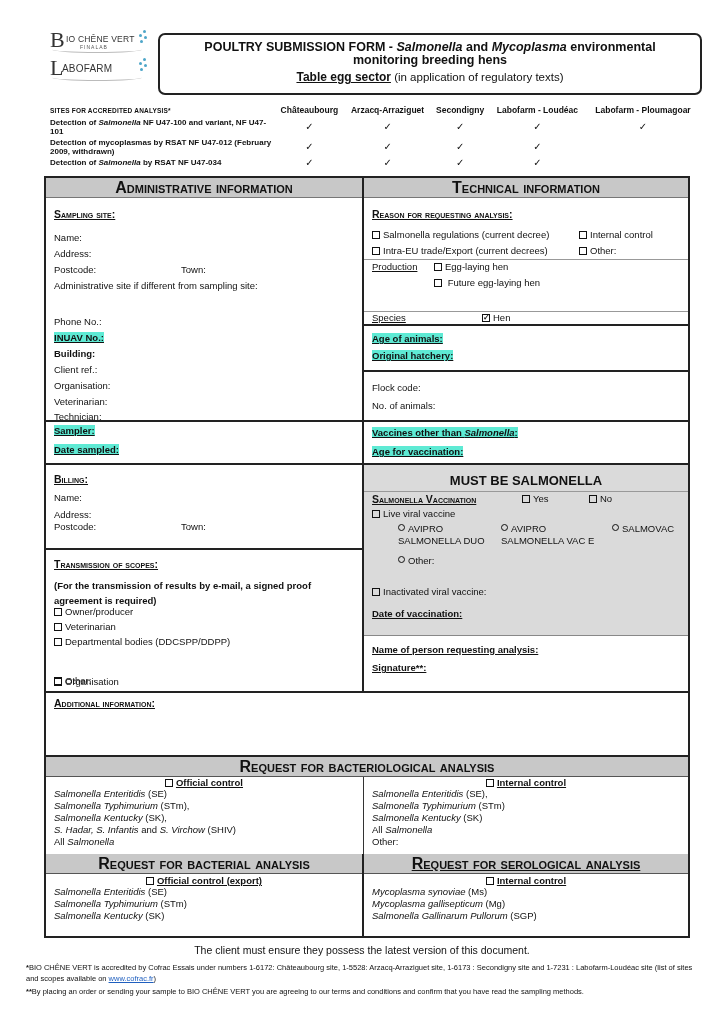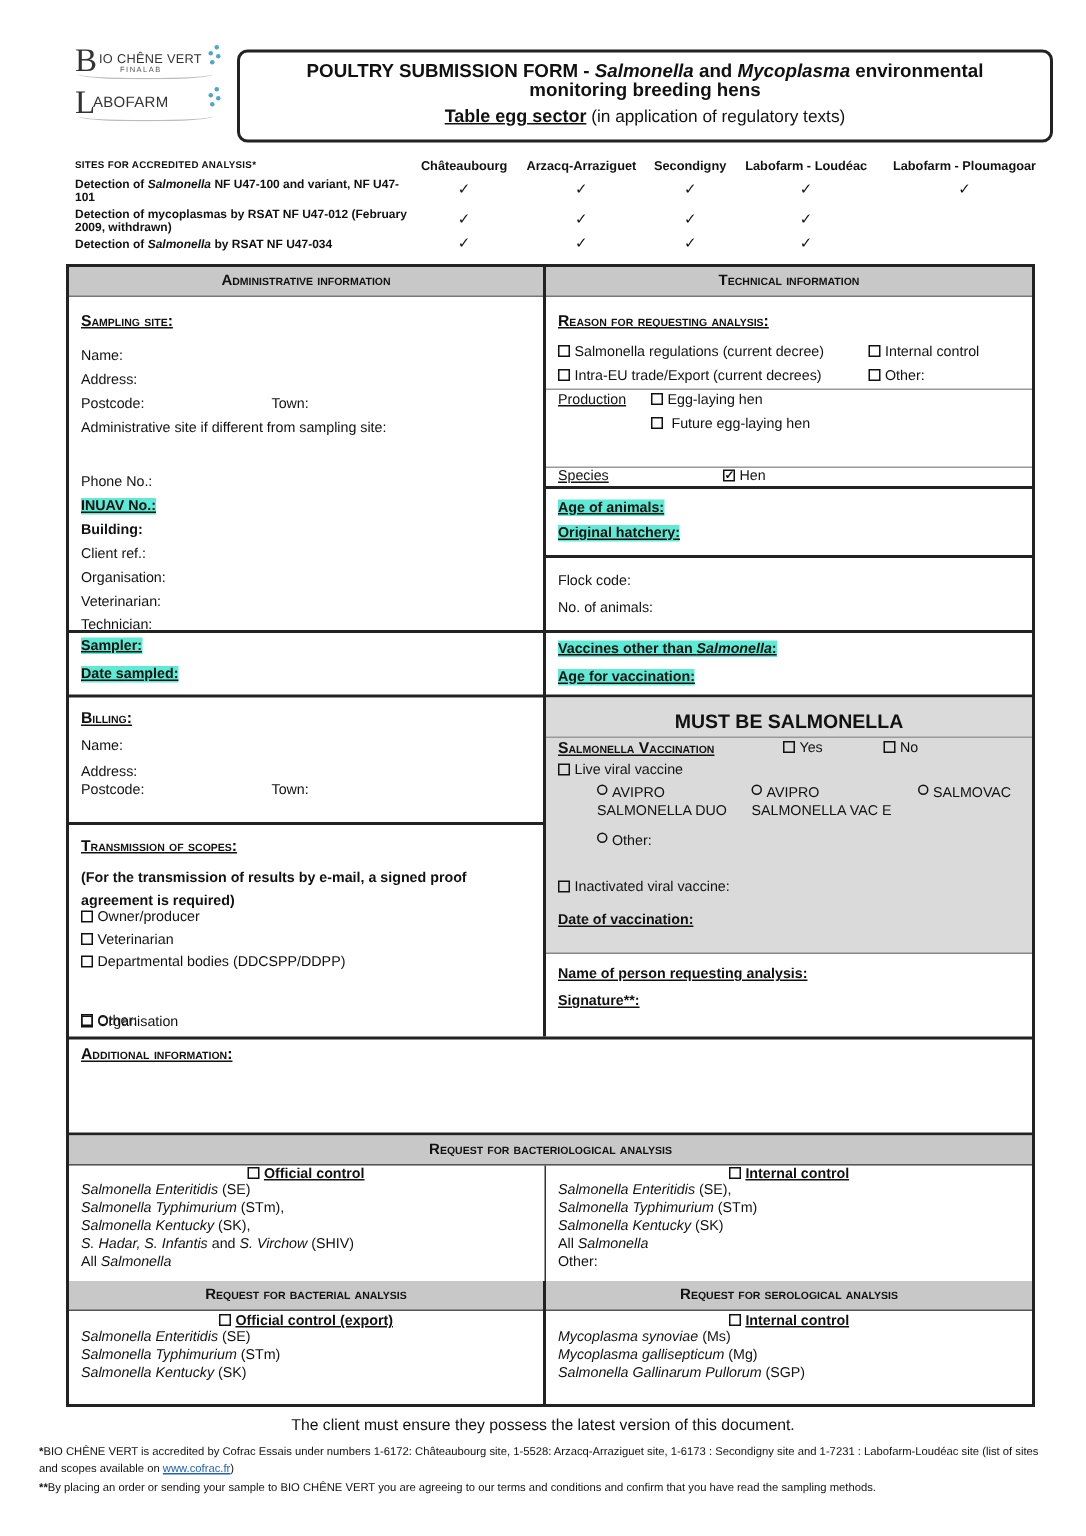--- a/index.html
+++ b/index.html
@@ -23,21 +23,21 @@
   .sites td { padding: 0; vertical-align: middle; line-height: 9.5px; }
   .sites .hdr td { font-weight: bold; font-size: 8.5px; text-align: center; height: 13px; }
   .sites .hdr td.first { text-align: left; font-size: 6.5px; font-weight: bold; letter-spacing: 0.2px; }
   .sites td.check { text-align: center; font-size: 10px; }
   .sites td.lbl { font-weight: bold; width: 225px; }
   .sites tr.row td { height: 20px; }
   .sites tr.row.last td { height: 12px; }
   .form { left: 44px; top: 176px; width: 642px; height: 758px; border: 2px solid #222; }
   .col { position: absolute; }
   .sec { position: absolute; border-bottom: 2px solid #222; box-sizing: border-box; }
-  .hdrbar { background: #c8c8c8; text-align: center; font-size: 10px; font-variant: small-caps; font-weight: bold; height: 19px; line-height: 19px; border-bottom: 1px solid #777; }
+  .hdrbar { background: #c8c8c8; text-align: center; font-size: 16px; font-variant: small-caps; font-weight: bold; height: 19px; line-height: 19px; border-bottom: 1px solid #777; }
   .line { position: absolute; left: 8px; white-space: nowrap; font-size: 9.5px; line-height: 12px; }
   .sc { font-variant: small-caps; font-weight: bold; text-decoration: underline; font-size: 10.5px; }
   .hl { background: #5eead4; font-weight: bold; text-decoration: underline; text-align: center; }
   .u { text-decoration: underline; }
   .box { display: inline-block; width: 8px; height: 8px; border: 1px solid #111; vertical-align: -1px; margin-right: 3px; box-sizing: border-box; position: relative; }
   .box.checked::after { content: "✓"; position: absolute; left: 0px; top: -3px; font-size: 8px; font-weight: bold; }
   .circ { display: inline-block; width: 5px; height: 5px; border: 1px solid #111; border-radius: 50%; margin-right: 3px; vertical-align: 1px; }
   .vdiv { position: absolute; left: 316px; top: 0; width: 2px; background: #222; }
   .thin { position: absolute; height: 1px; background: #999; }
   .grey { background: #dadada; }
@@ -237,21 +237,21 @@
   </div>
 
   <div class="abs" style="left:0;top:676px;width:316px;height:82px;">
     <div class="hdrbar" style="border-bottom:1px solid #555;">Request for bacterial analysis</div>
     <div class="center" style="line-height:11px;margin-top:1px;"><span class="box"></span><b class="u">Official control (export)</b></div>
     <div class="line" style="top:32px;"><i>Salmonella Enteritidis</i><span> (SE)</span></div>
     <div class="line" style="top:44px;"><i>Salmonella Typhimurium</i><span> (STm)</span></div>
     <div class="line" style="top:56px;"><i>Salmonella Kentucky</i><span> (SK)</span></div>
   </div>
   <div class="abs" style="left:316px;top:676px;width:2px;height:82px;background:#222;"></div>
-  <div class="abs" style="left:318px;top:676px;width:324px;height:82px;">
+  <div class="abs" style="left:318px;top:676px;width:324px;height:82px;text-decoration:underline;">
     <div class="hdrbar" style="border-bottom:1px solid #555;">Request for serological analysis</div>
     <div class="center" style="line-height:11px;margin-top:1px;"><span class="box"></span><b class="u">Internal control</b></div>
     <div class="line" style="top:32px;"><i>Mycoplasma synoviae</i><span> (Ms)</span></div>
     <div class="line" style="top:44px;"><i>Mycoplasma gallisepticum</i><span> (Mg)</span></div>
     <div class="line" style="top:56px;"><i>Salmonella Gallinarum Pullorum</i><span> (SGP)</span></div>
   </div>
 </div>
 
 <div class="abs foot center" style="top:944px;font-size:10.5px;">The client must ensure they possess the latest version of this document.</div>
 <div class="abs" style="left:26px;top:962px;width:680px;font-size:7.5px;line-height:11px;">

